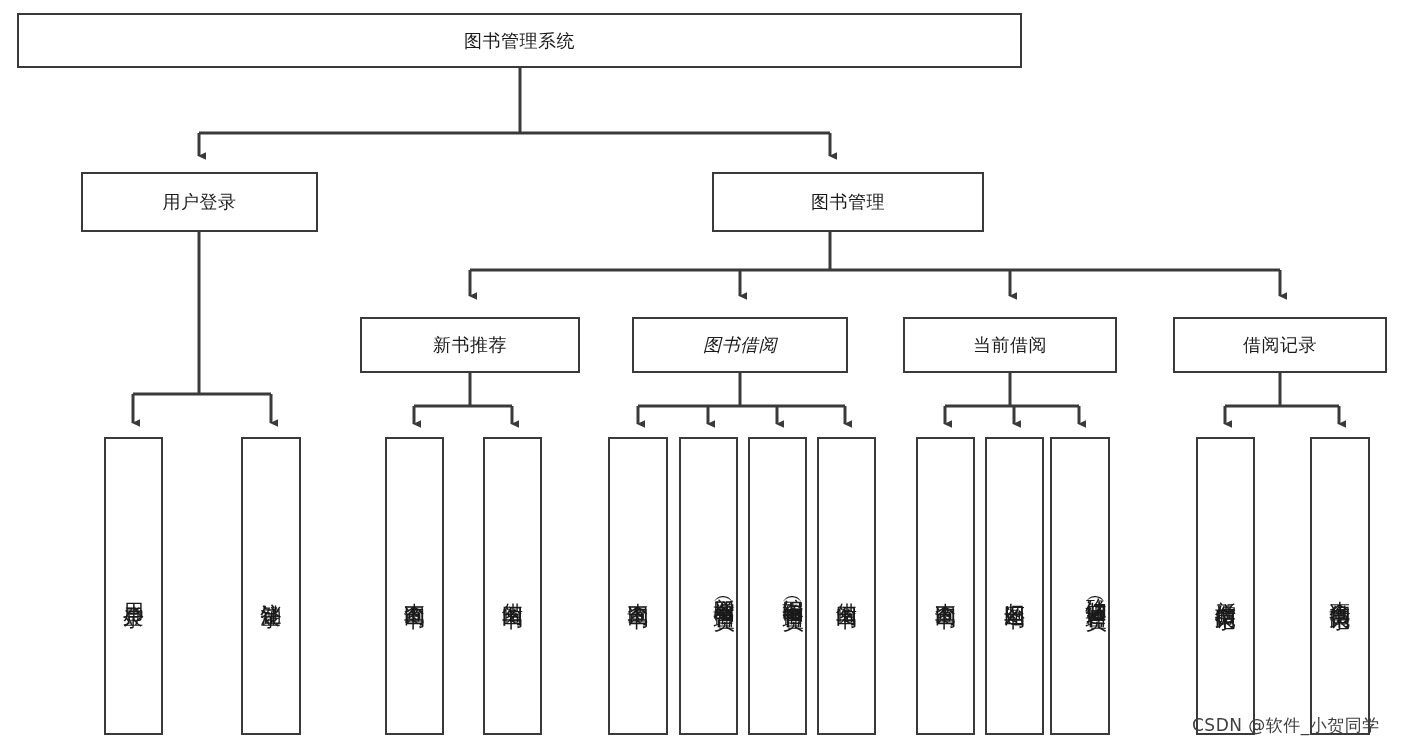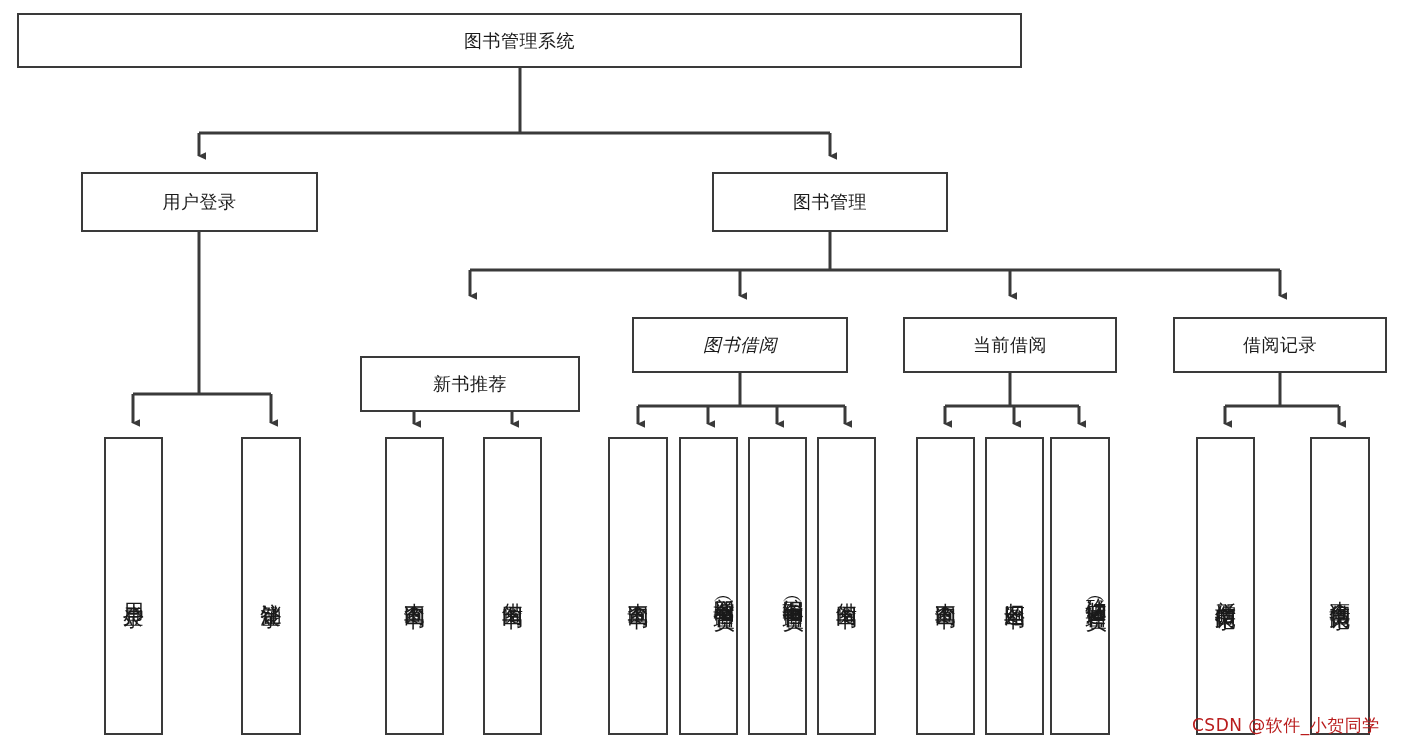--- a/index.html
+++ b/index.html
@@ -55,21 +55,21 @@
     align-items: flex-start;
   }
   .vtext {
     writing-mode: vertical-rl;
     text-orientation: upright;
     display: block;
   }
   .watermark {
     position: absolute;
     font-size: 17px;
-    color: #b91c1c;
+    color: #404040;
     letter-spacing: 0.5px;
     white-space: nowrap;
     font-family: "DejaVu Sans", "Liberation Sans", sans-serif;
   }
 </style>
 </head>
 <body>
 
 <div id="canvas">
 
@@ -124,25 +124,25 @@
     </g>
   </svg>
 
   <div class="node horiz" style="left:17px; top:13px; width:1005px; height:55px;">
     <span>图书管理系统</span>
   </div>
 
   <div class="node horiz" style="left:81px; top:172px; width:237px; height:60px;">
     <span>用户登录</span>
   </div>
-  <div class="node horiz" style="left:712px; top:172px; width:236px; height:60px;">
+  <div class="node horiz" style="left:712px; top:172px; width:272px; height:60px;">
     <span>图书管理</span>
   </div>
 
-  <div class="node horiz" style="left:360px; top:317px; width:220px; height:56px;margin-top:39px;">
+  <div class="node horiz" style="left:360px; top:317px; width:220px; height:56px;">
     <span>新书推荐</span>
   </div>
   <div class="node horiz" style="left:632px; top:317px; width:216px; height:56px;font-style:italic;">
     <span>图书借阅</span>
   </div>
   <div class="node horiz" style="left:903px; top:317px; width:214px; height:56px;">
     <span>当前借阅</span>
   </div>
   <div class="node horiz" style="left:1173px; top:317px; width:214px; height:56px;">
     <span>借阅记录</span>

